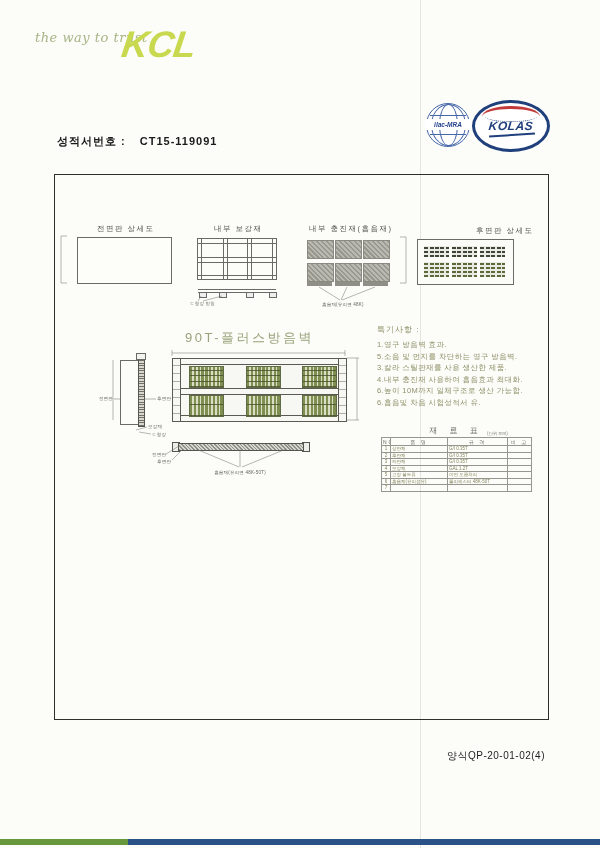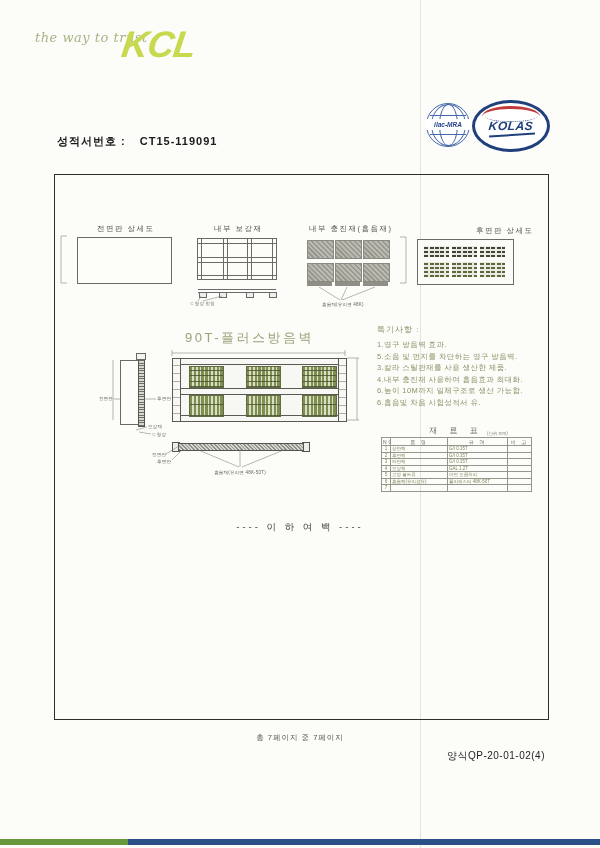--- a/index.html
+++ b/index.html
@@ -304,21 +304,19 @@
       <path d="M201 296 L198 301 M222 296 L203 301"></path>
       <path d="M172 350 V356 M345 350 V356 M172 353 H345"></path>
       <path d="M347 358 H359 M347 420 H359 M357 358 V420"></path>
       <path d="M113 360 V420"></path>
       <path d="M120 399 H114 M144 399 H156 M136 430 L147 427 M139 432 L151 434"></path>
       <path d="M196 449 L239 467 M240 449 V467 M286 449 L242 467"></path>
       <path d="M179 446 L166 454 M183 449 L172 460"></path>
     </g>
   </svg>
 
-  <div class="blank-note">---- 이  하  여  백 ----</div>
-
-  <div class="pageinfo">총 7페이지 중 7페이지</div>
+
   <div class="formno">양식QP-20-01-02(4)</div>
   <div class="bbar">
     <div class="g"></div>
     <div class="n"></div>
   </div>
 </div>
 
 </body></html>

